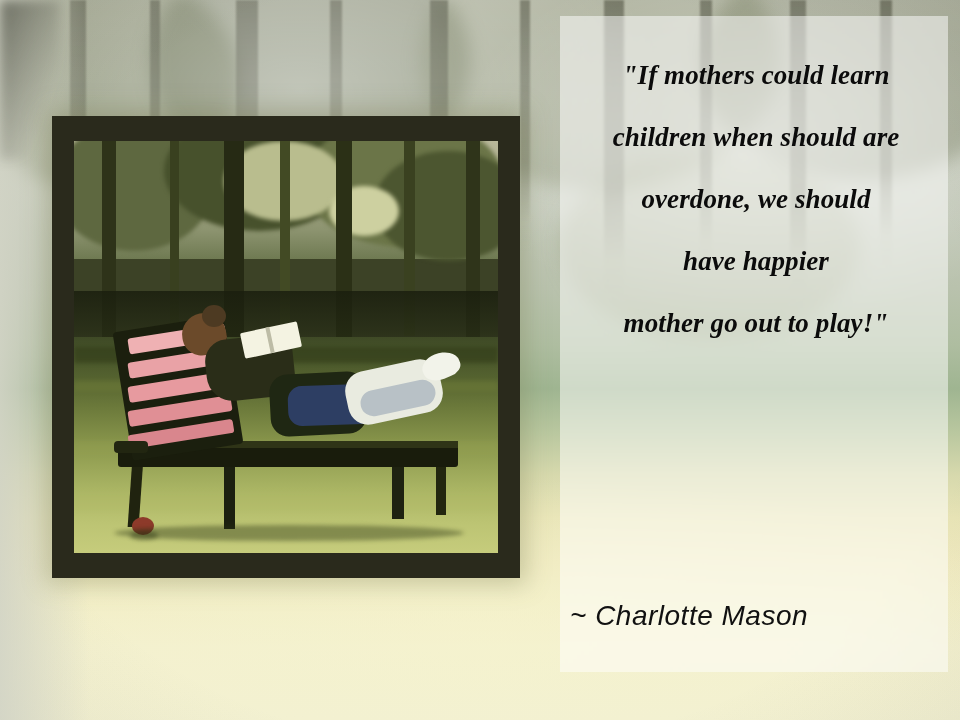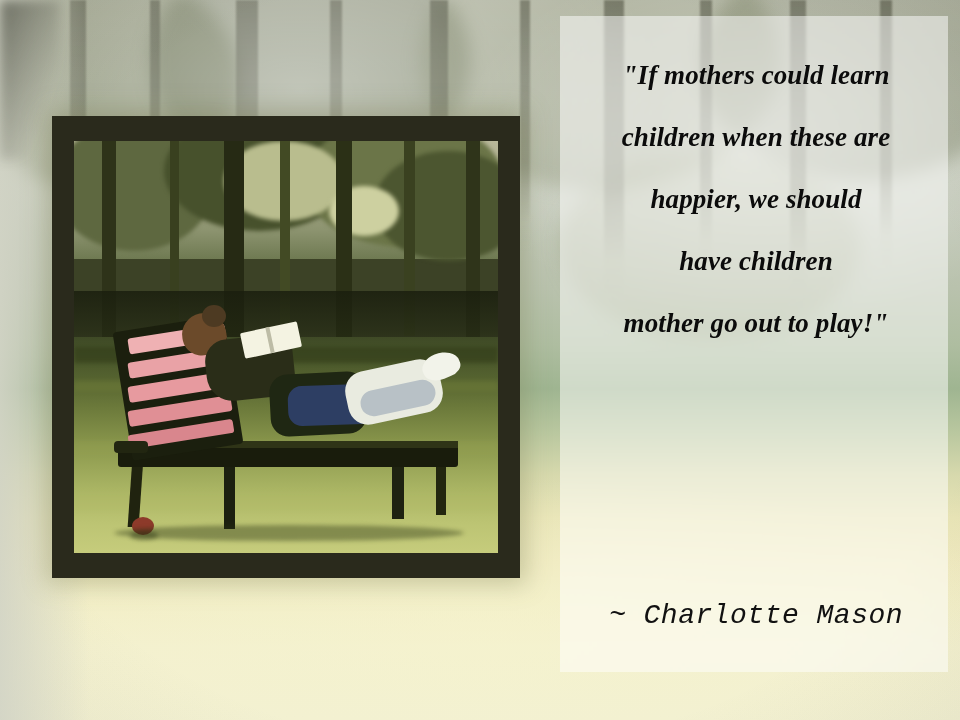--- a/index.html
+++ b/index.html
@@ -101,22 +101,22 @@
     font-size: 27px;
     line-height: 62px;
     color: #0b0b0b;
     letter-spacing: 0.1px;
   }
   .attribution {
     position: absolute;
     left: 570px;
     top: 600px;
     width: 372px;
-    text-align: center;
-    font-family: Liberation Mono, monospace;
+    text-align: left;
+    font-family: Liberation Sans, sans-serif;
     font-style: italic;
     font-size: 28px;
     color: #111;
     letter-spacing: 0.5px;
   }
 
   
   .photo-frame {
     position: absolute;
     left: 52px;
@@ -187,23 +187,23 @@
 
     <div class="haze"></div>
     <div class="bg-vignette"></div>
     <div class="corner-dark"></div>
   </div>
 
   <div class="quote-panel"></div>
 
   <div class="quote-text">
     <div>"If mothers could learn</div>
-    <div>children when these are</div>
-    <div>happier, we should</div>
-    <div>have children</div>
+    <div>children when should are</div>
+    <div>overdone, we should</div>
+    <div>have happier</div>
     <div>mother go out to play!"</div>
   </div>
 
   <div class="attribution">~ Charlotte Mason</div>
 
   <div class="photo-frame">
     <div class="photo-inner">
 
       <div class="ph-sky"></div>
 

